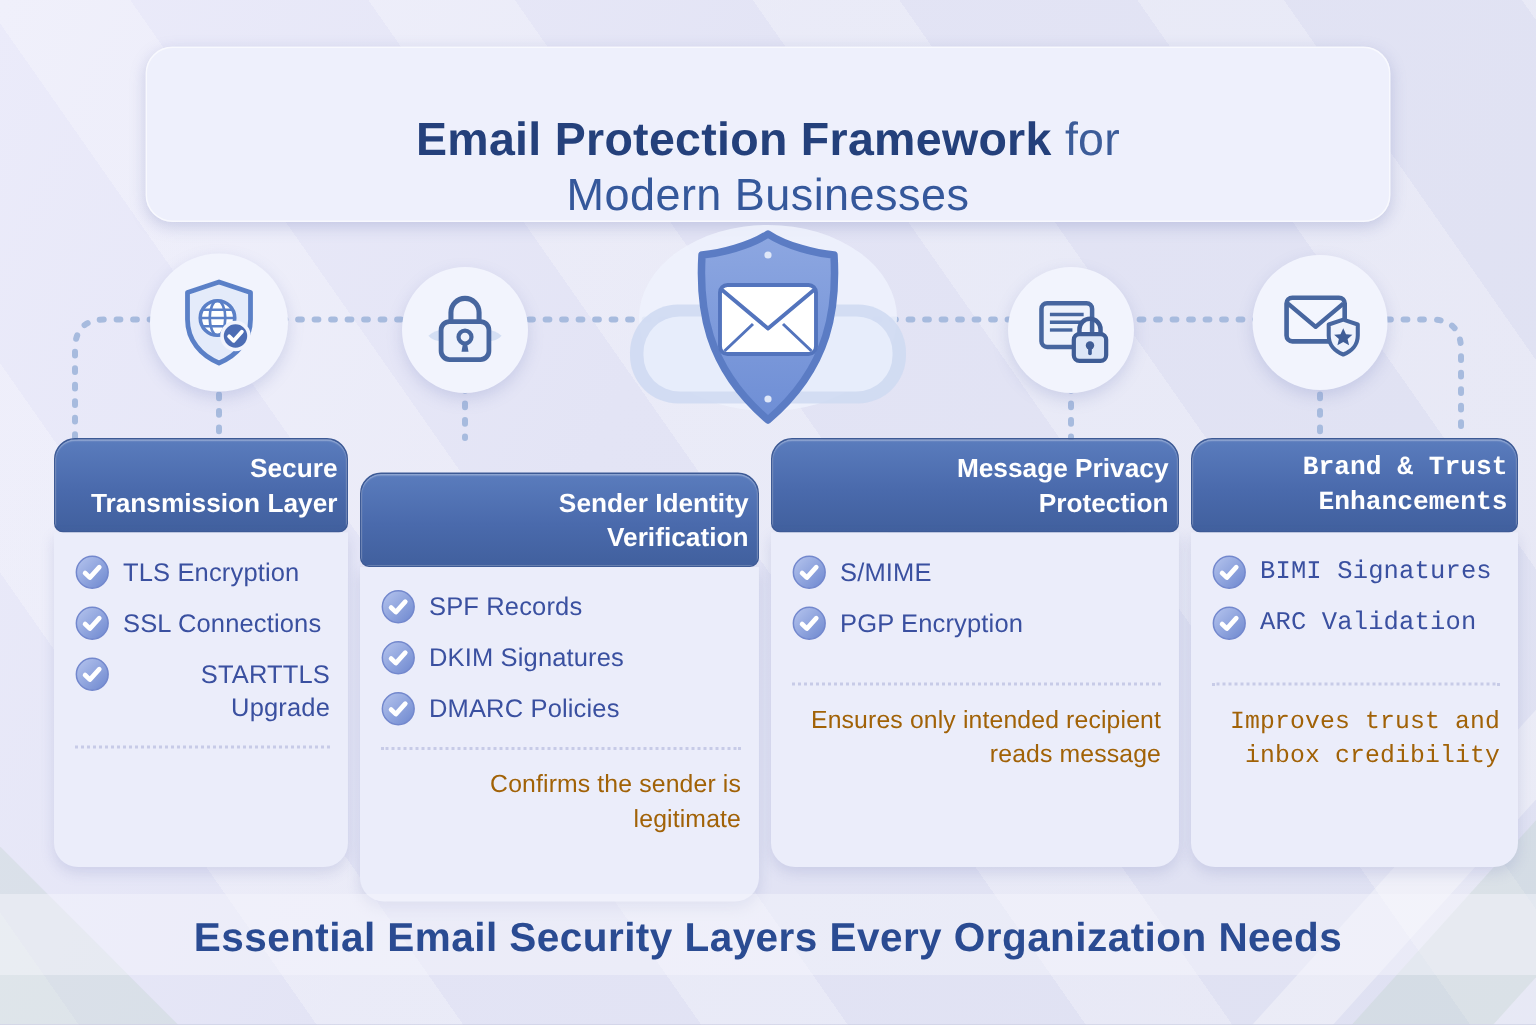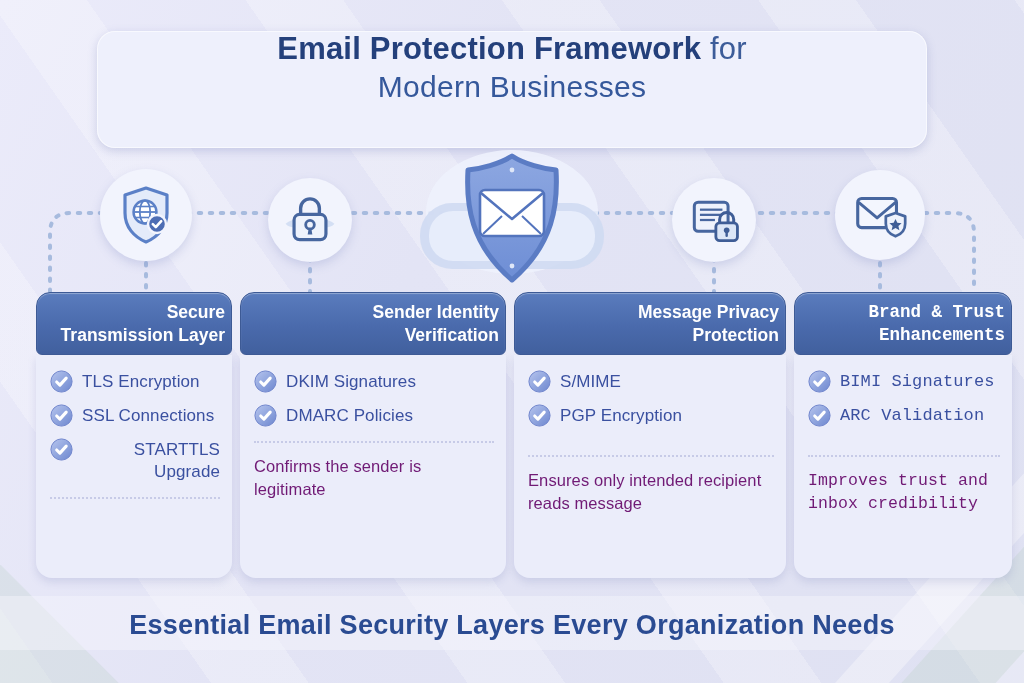--- a/index.html
+++ b/index.html
@@ -15,21 +15,21 @@
   }
   .corner-stripe{position:absolute;pointer-events:none;}
   .cs1{left:-140px;bottom:-60px;width:420px;height:90px;transform:rotate(45deg);background:rgba(188,209,198,.28);}
   .cs2{right:-150px;bottom:-40px;width:460px;height:70px;transform:rotate(-48deg);background:rgba(188,209,198,.30);}
   .cs3{right:-120px;bottom:60px;width:420px;height:40px;transform:rotate(-48deg);background:rgba(255,255,255,.35);}
 
   .title-card{
     position:absolute;left:97px;top:31px;width:830px;height:117px;
     background:#eef0fc;border-radius:18px;
     box-shadow:0 3px 10px rgba(108,118,178,.28), inset 0 0 0 1px rgba(255,255,255,.6);
-    display:flex;flex-direction:column;align-items:center;justify-content:flex-start;gap:3px;
+    display:flex;flex-direction:column;align-items:center;justify-content:flex-end;gap:3px;
   }
   .title-line1{font-size:31px;letter-spacing:.2px;}
   .t-bold{font-weight:700;color:#24407b;}
   .t-light{font-weight:400;color:#3c5c99;}
   .title-line2{font-size:30px;font-weight:400;color:#35589b;letter-spacing:.3px;}
 
   .connectors{position:absolute;left:0;top:0;pointer-events:none;}
   .dash{fill:none;stroke:#a7bbde;stroke-width:4;stroke-dasharray:2.5 8.5;stroke-linecap:round;}
 
   .icon-circle{
@@ -52,21 +52,21 @@
     box-sizing:border-box;height:223px;margin-top:0;
     background:#ebedfa;border-radius:0 0 16px 16px;
     box-shadow:0 4px 9px rgba(110,120,180,.20);
     padding:16px 12px 10px 14px;
   }
   .item-list{list-style:none;margin:0;padding:0;text-align:right;}
   .item{display:flex;align-items:flex-start;gap:9px;margin-bottom:12px;}
   .check{flex:0 0 23px;margin-top:-1px;}
   .item-label{font-size:17px;color:#3a50a0;line-height:22px;letter-spacing:.1px;}
   .divider{border:none;border-top:2px dotted #c7cbe7;margin:14px 0 12px 0;}
-  .note{font-size:16.5px;color:#701a75;line-height:23px;letter-spacing:.1px;}
+  .note{font-size:16.5px;color:#a16207;line-height:23px;letter-spacing:.1px;text-align:right;}
 
   .footer-band{position:absolute;left:0;top:596px;width:1024px;height:54px;background:rgba(246,247,253,.45);}
   .footer-text{
     position:absolute;left:0;top:610px;width:1024px;text-align:center;
     font-size:27px;font-weight:700;color:#2a4b92;letter-spacing:.3px;
   }
 </style>
 </head>
 <body>
 
@@ -188,32 +188,39 @@
               <circle cx="11.5" cy="11.5" r="10.6" fill="url(#chkg)" stroke="#7388cd" stroke-width="1"></circle>
               <path d="M6.7 12 l3.2 3.1 l6.3 -7" fill="none" stroke="#fff" stroke-width="3.1" stroke-linecap="round" stroke-linejoin="round"></path>
             </svg>
           <span class="item-label">STARTTLS Upgrade</span>
         </li>
       </ul>
       <hr class="divider">
     </div>
   </section>
 
-  <section class="card" style="left:240px;width:266px;">
+  <section class="card" style="left:240px;width:266px;margin-top:23px;">
     <header class="card-header">
       <span>Sender Identity</span>
       <span>Verification</span>
     </header>
     <div class="card-body">
       <ul class="item-list">
         <li class="item">
           <svg class="check" width="23" height="23" viewBox="0 0 23 23">
               <circle cx="11.5" cy="11.5" r="10.6" fill="url(#chkg)" stroke="#7388cd" stroke-width="1"></circle>
               <path d="M6.7 12 l3.2 3.1 l6.3 -7" fill="none" stroke="#fff" stroke-width="3.1" stroke-linecap="round" stroke-linejoin="round"></path>
             </svg>
+          <span class="item-label">SPF Records</span>
+        </li>
+        <li class="item">
+          <svg class="check" width="23" height="23" viewBox="0 0 23 23">
+              <circle cx="11.5" cy="11.5" r="10.6" fill="url(#chkg)" stroke="#7388cd" stroke-width="1"></circle>
+              <path d="M6.7 12 l3.2 3.1 l6.3 -7" fill="none" stroke="#fff" stroke-width="3.1" stroke-linecap="round" stroke-linejoin="round"></path>
+            </svg>
           <span class="item-label">DKIM Signatures</span>
         </li>
         <li class="item">
           <svg class="check" width="23" height="23" viewBox="0 0 23 23">
               <circle cx="11.5" cy="11.5" r="10.6" fill="url(#chkg)" stroke="#7388cd" stroke-width="1"></circle>
               <path d="M6.7 12 l3.2 3.1 l6.3 -7" fill="none" stroke="#fff" stroke-width="3.1" stroke-linecap="round" stroke-linejoin="round"></path>
             </svg>
           <span class="item-label">DMARC Policies</span>
         </li>
       </ul>

